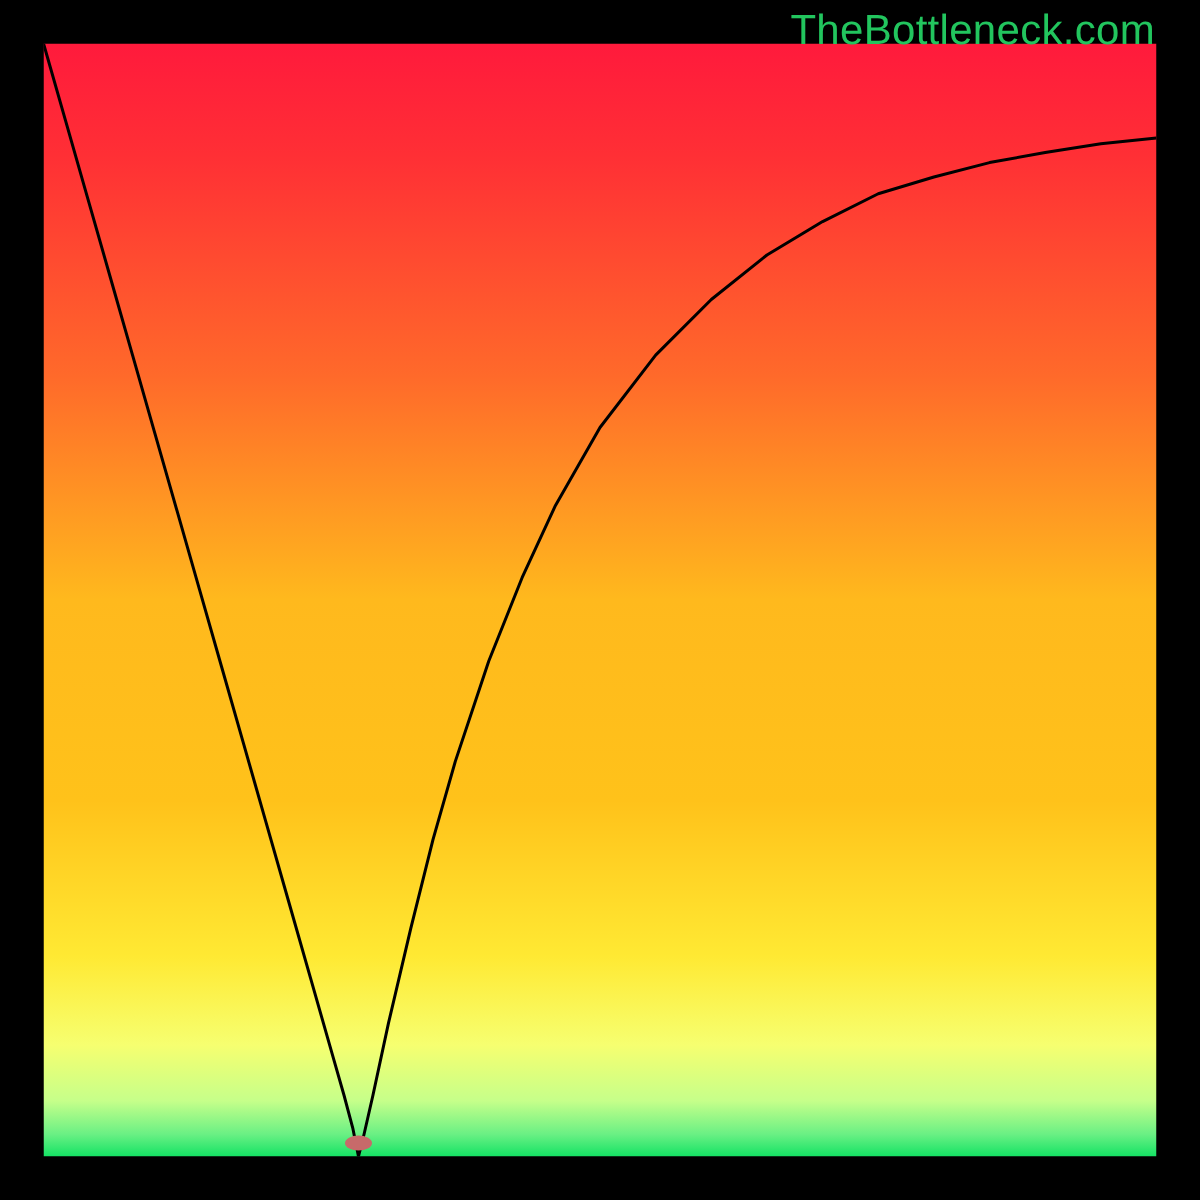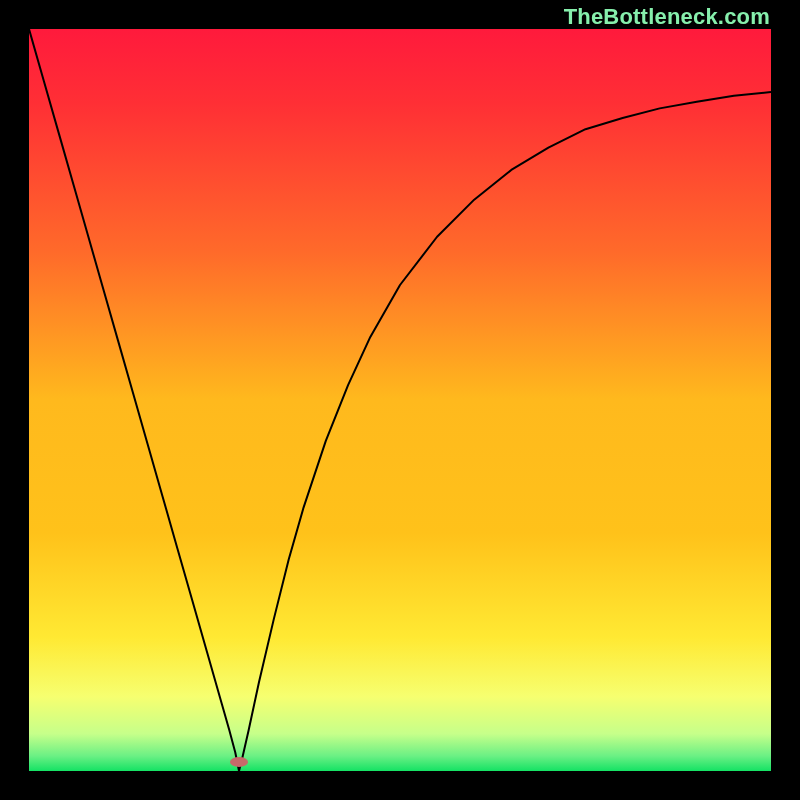--- a/index.html
+++ b/index.html
@@ -23,23 +23,23 @@
     position: absolute;
     left: 29px;
     top: 29px;
     width: 742px;
     height: 742px;
   }
   .watermark {
     position: absolute;
     top: 4px;
     right: 30px;
-    color: #86efac;
-    font-size: 22px;
-    font-weight: 700;
+    color: #22c55e;
+    font-size: 28px;
+    font-weight: 400;
     letter-spacing: 0.2px;
     user-select: none;
   }
   .minimum-marker {
     position: absolute;
     background: #c76a6a;
     border-radius: 50% / 50%;
   }
 </style>
 </head>

